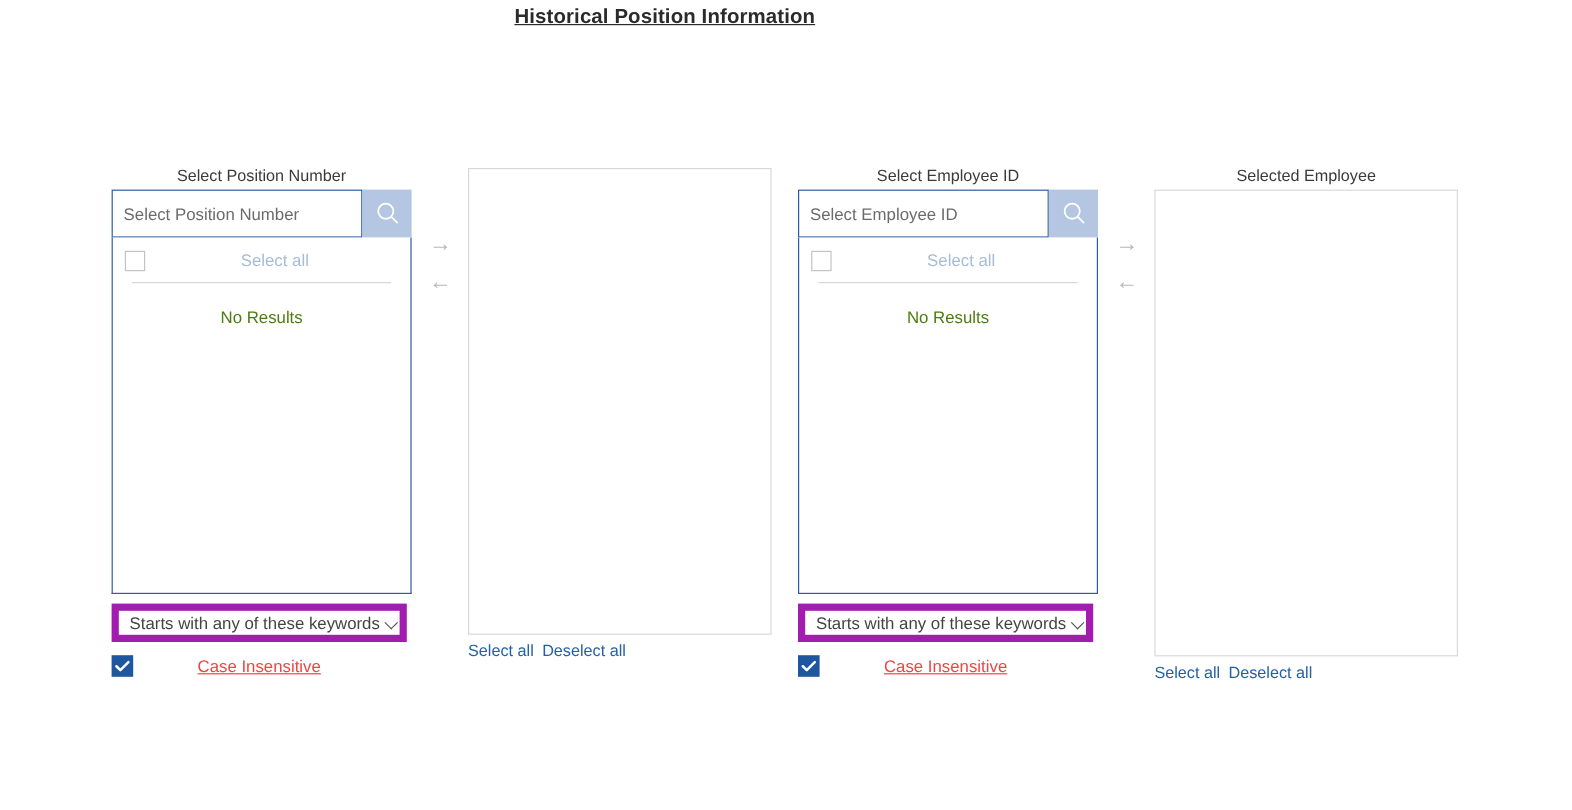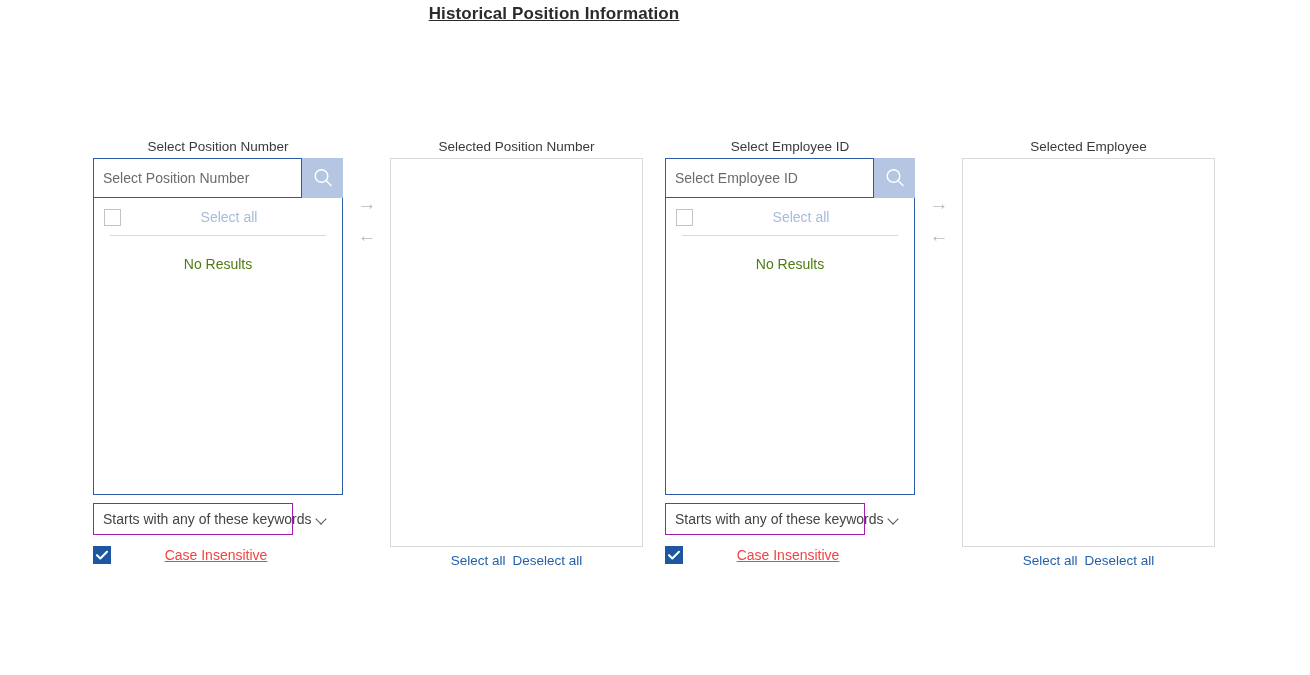--- a/index.html
+++ b/index.html
@@ -140,39 +140,39 @@
   
   .selected-box {
     box-sizing: border-box;
     width: 253px;
     height: 389px;
     border: 1px solid #d9d9d9;
     background: #ffffff;
   }
   .selected-links {
     margin-top: 6px;
-    text-align: center;
+    text-align: left;
     font-size: 13.5px;
     line-height: 16px;
     white-space: nowrap;
   }
   .selected-links a {
     color: #2360ab;
     text-decoration: none;
     cursor: pointer;
   }
   .link-gap { display: inline-block; width: 7px; }
 
   
   .keyword-select {
     margin-top: 8px;
     box-sizing: border-box;
-    width: 200px;
+    width: 246px;
     height: 32px;
-    border: 1px solid #a21caf;
+    border: 6px solid #a21caf;
     background: #ffffff;
     display: flex;
     align-items: center;
     padding: 0 9px;
     cursor: pointer;
   }
   .keyword-select .sel-text {
     flex: 1;
     font-size: 14px;
     color: #444444;
@@ -282,21 +282,20 @@
       <span class="ci-label">Case Insensitive</span>
     </div>
   </div>
 
   <div class="arrows arrows-1">
     <span class="arrow-btn">→</span>
     <span class="arrow-btn">←</span>
   </div>
 
   <div class="group group-selpos">
-    <div class="panel-label">Selected Position Number</div>
     <div class="selected-box"></div>
     <div class="selected-links">
       <a>Select all</a><span class="link-gap"></span><a>Deselect all</a>
     </div>
   </div>
 
   <div class="group group-emp">
     <div class="panel-label">Select Employee ID</div>
 
     <div class="search-row">

